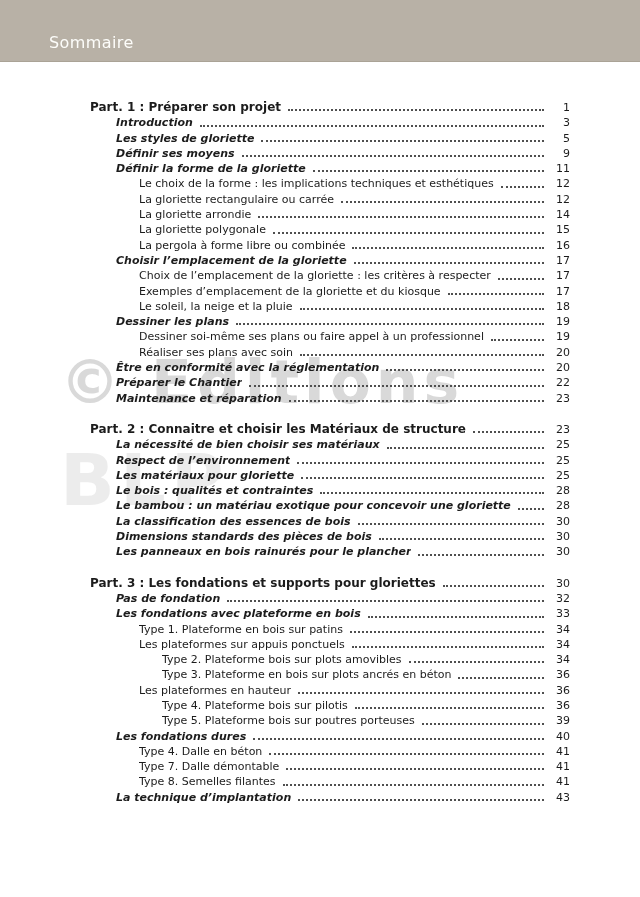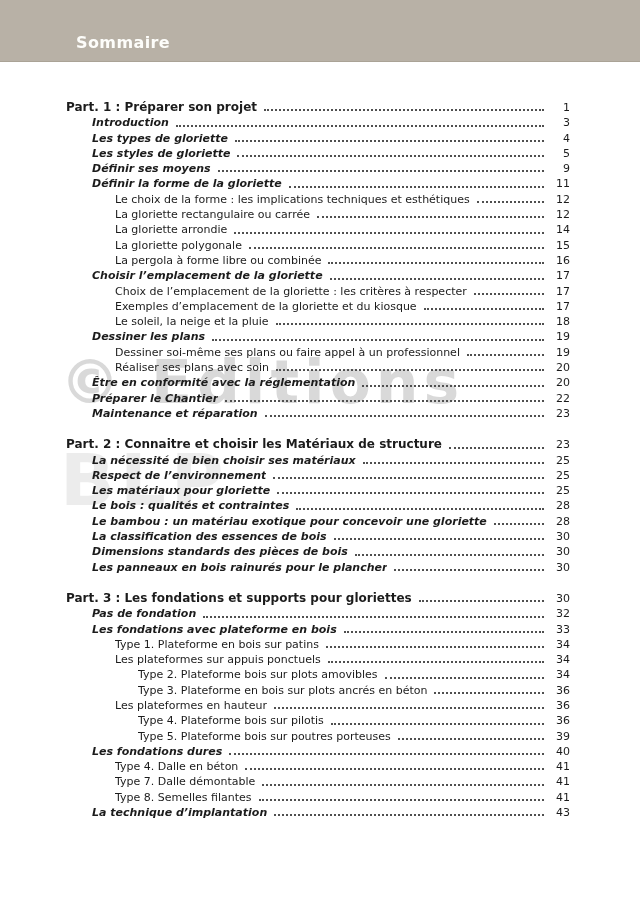--- a/index.html
+++ b/index.html
@@ -12,23 +12,23 @@
     color: #1c1c1c;
   }
 
   
   .header {
     height: 62px;
     background: #b8b1a6;
     border-bottom: 1px solid #aaa396;
   }
   .header h1 {
-    padding: 33px 0 0 76px;
+    padding: 33px 0 0 49px;
     font-size: 16px;
-    font-weight: bold;
+    font-weight: normal;
     color: #fdfdfa;
     letter-spacing: 0.4px;
   }
 
   
   .watermark {
     position: absolute;
     left: 60px;
     font-weight: bold;
     white-space: nowrap;
@@ -37,20 +37,21 @@
     line-height: 1;
   }
   .wm1 { top: 352px; font-size: 60px; letter-spacing: 5px; color: rgba(45,45,45,0.18); }
   .wm2 { top: 444px; font-size: 72px; letter-spacing: 5px; color: rgba(45,45,45,0.09); }
 
   
   main {
     position: relative;
     z-index: 1;
     padding: 38px 70px 0 66px;
+    margin-left: 24px;
   }
   .part-group + .part-group { margin-top: 16px; }
 
   .row {
     display: flex;
     align-items: baseline;
     height: 15.3px;
     line-height: 15.3px;
     font-size: 11px;
   }
@@ -92,25 +93,20 @@
         <span class="label">Part. 1 : Préparer son projet</span>
         <span class="dots"></span>
         <span class="pagenum">1</span>
       </div>
       <div class="row l1">
         <span class="label">Introduction</span>
         <span class="dots"></span>
         <span class="pagenum">3</span>
       </div>
       <div class="row l1">
-        <span class="label">Les types de gloriette</span>
-        <span class="dots"></span>
-        <span class="pagenum">4</span>
-      </div>
-      <div class="row l1">
         <span class="label">Les styles de gloriette</span>
         <span class="dots"></span>
         <span class="pagenum">5</span>
       </div>
       <div class="row l1">
         <span class="label">Définir ses moyens</span>
         <span class="dots"></span>
         <span class="pagenum">9</span>
       </div>
       <div class="row l1">

